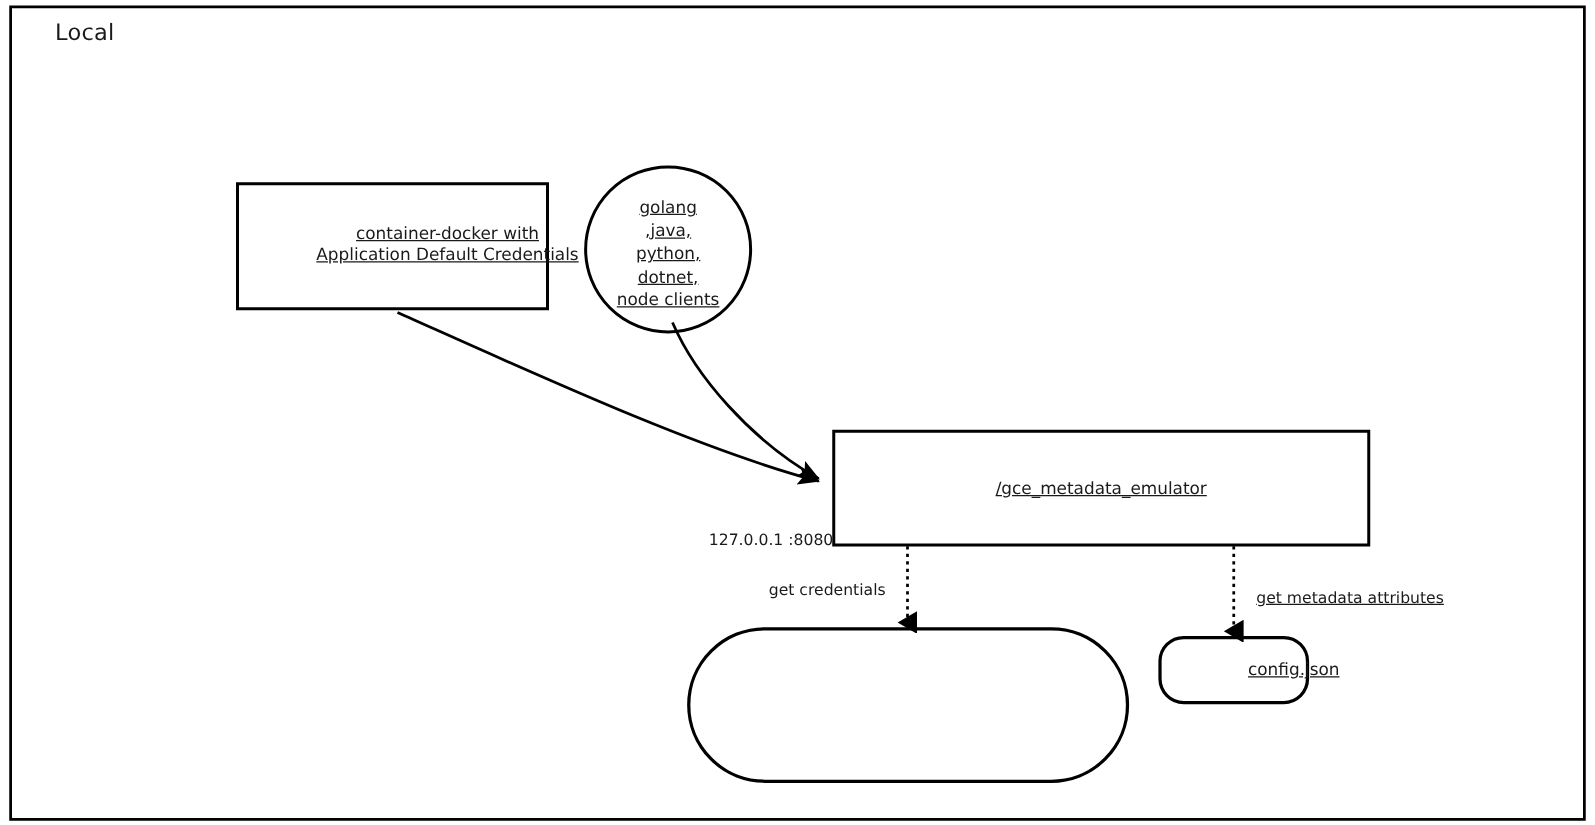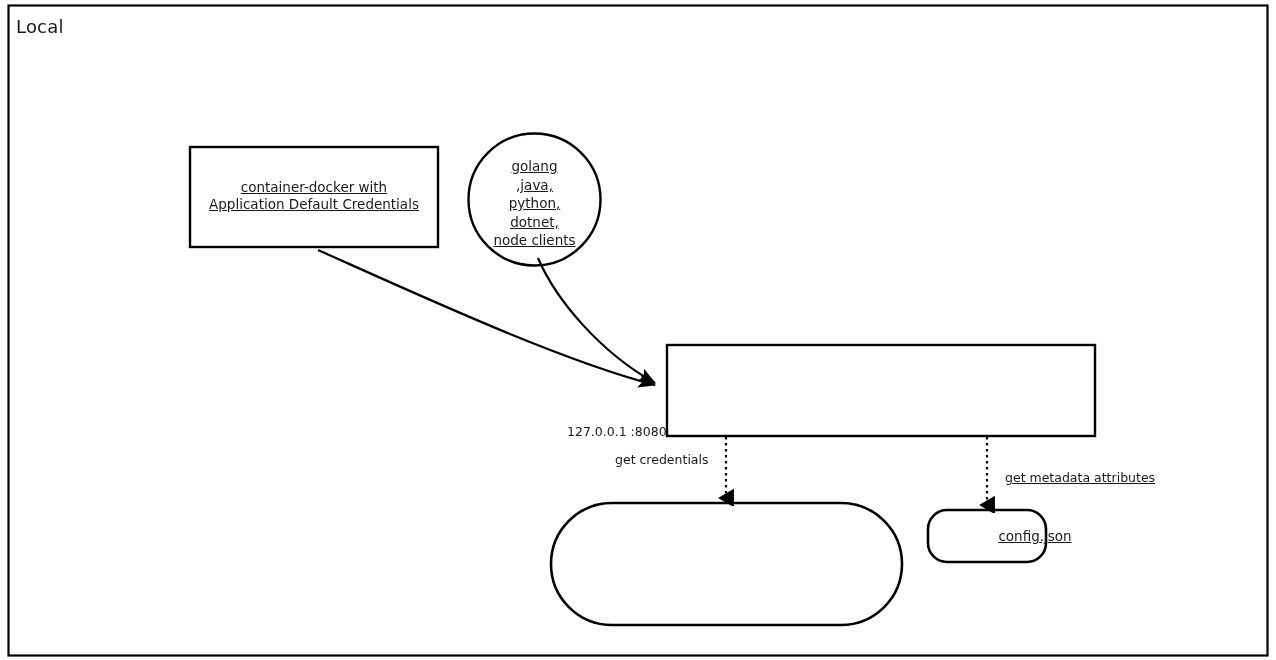--- a/index.html
+++ b/index.html
@@ -27,30 +27,31 @@
     text-align: center;
     color: #1a1a1a;
     font-size: 13.5px;
     line-height: 17px;
     white-space: pre;
     pointer-events: none;
     text-decoration: underline;
   }
   #frame-title {
     position: absolute;
-    left: 16px;
+    left: 44px;
     top: 16px;
     font-size: 18px;
     color: #1a1a1a;
     letter-spacing: 0.2px;
   }
   #docker-label {
     left: 190px;
     top: 179px;
     width: 248px;
+    padding-left: 44px;
   }
   #clients-label {
     left: 468px;
     top: 157px;
     width: 133px;
     line-height: 18.5px;
   }
   #emulator-label {
     left: 667px;
     top: 383px;
@@ -78,21 +79,21 @@
   #label-export {
     left: 215px;
     top: 356px;
   }
   #label-hostport {
     left: 567px;
     top: 424px;
   }
   #label-getcreds {
     left: 615px;
-    top: 452px;
+    top: 464px;
   }
   #label-getmeta {
     left: 1005px;
     top: 470px;
     text-decoration: underline;
   }
 </style>
 </head>
 <body>
 
@@ -133,20 +134,21 @@
 
   <div class="node-text" id="docker-label">container-docker with
 Application Default Credentials</div>
 
   <div class="node-text" id="clients-label">golang
 ,java,
 python,
 dotnet,
 node clients</div>
 
+  <div class="node-text" id="emulator-label">/gce_metadata_emulator</div>
 
 
   <div class="node-text" id="config-label">config.json</div>
 
 
   <div class="edge-label" id="label-hostport">127.0.0.1 :8080</div>
 
   <div class="edge-label" id="label-getcreds">get credentials</div>
 
   <div class="edge-label" id="label-getmeta">get metadata attributes</div>

